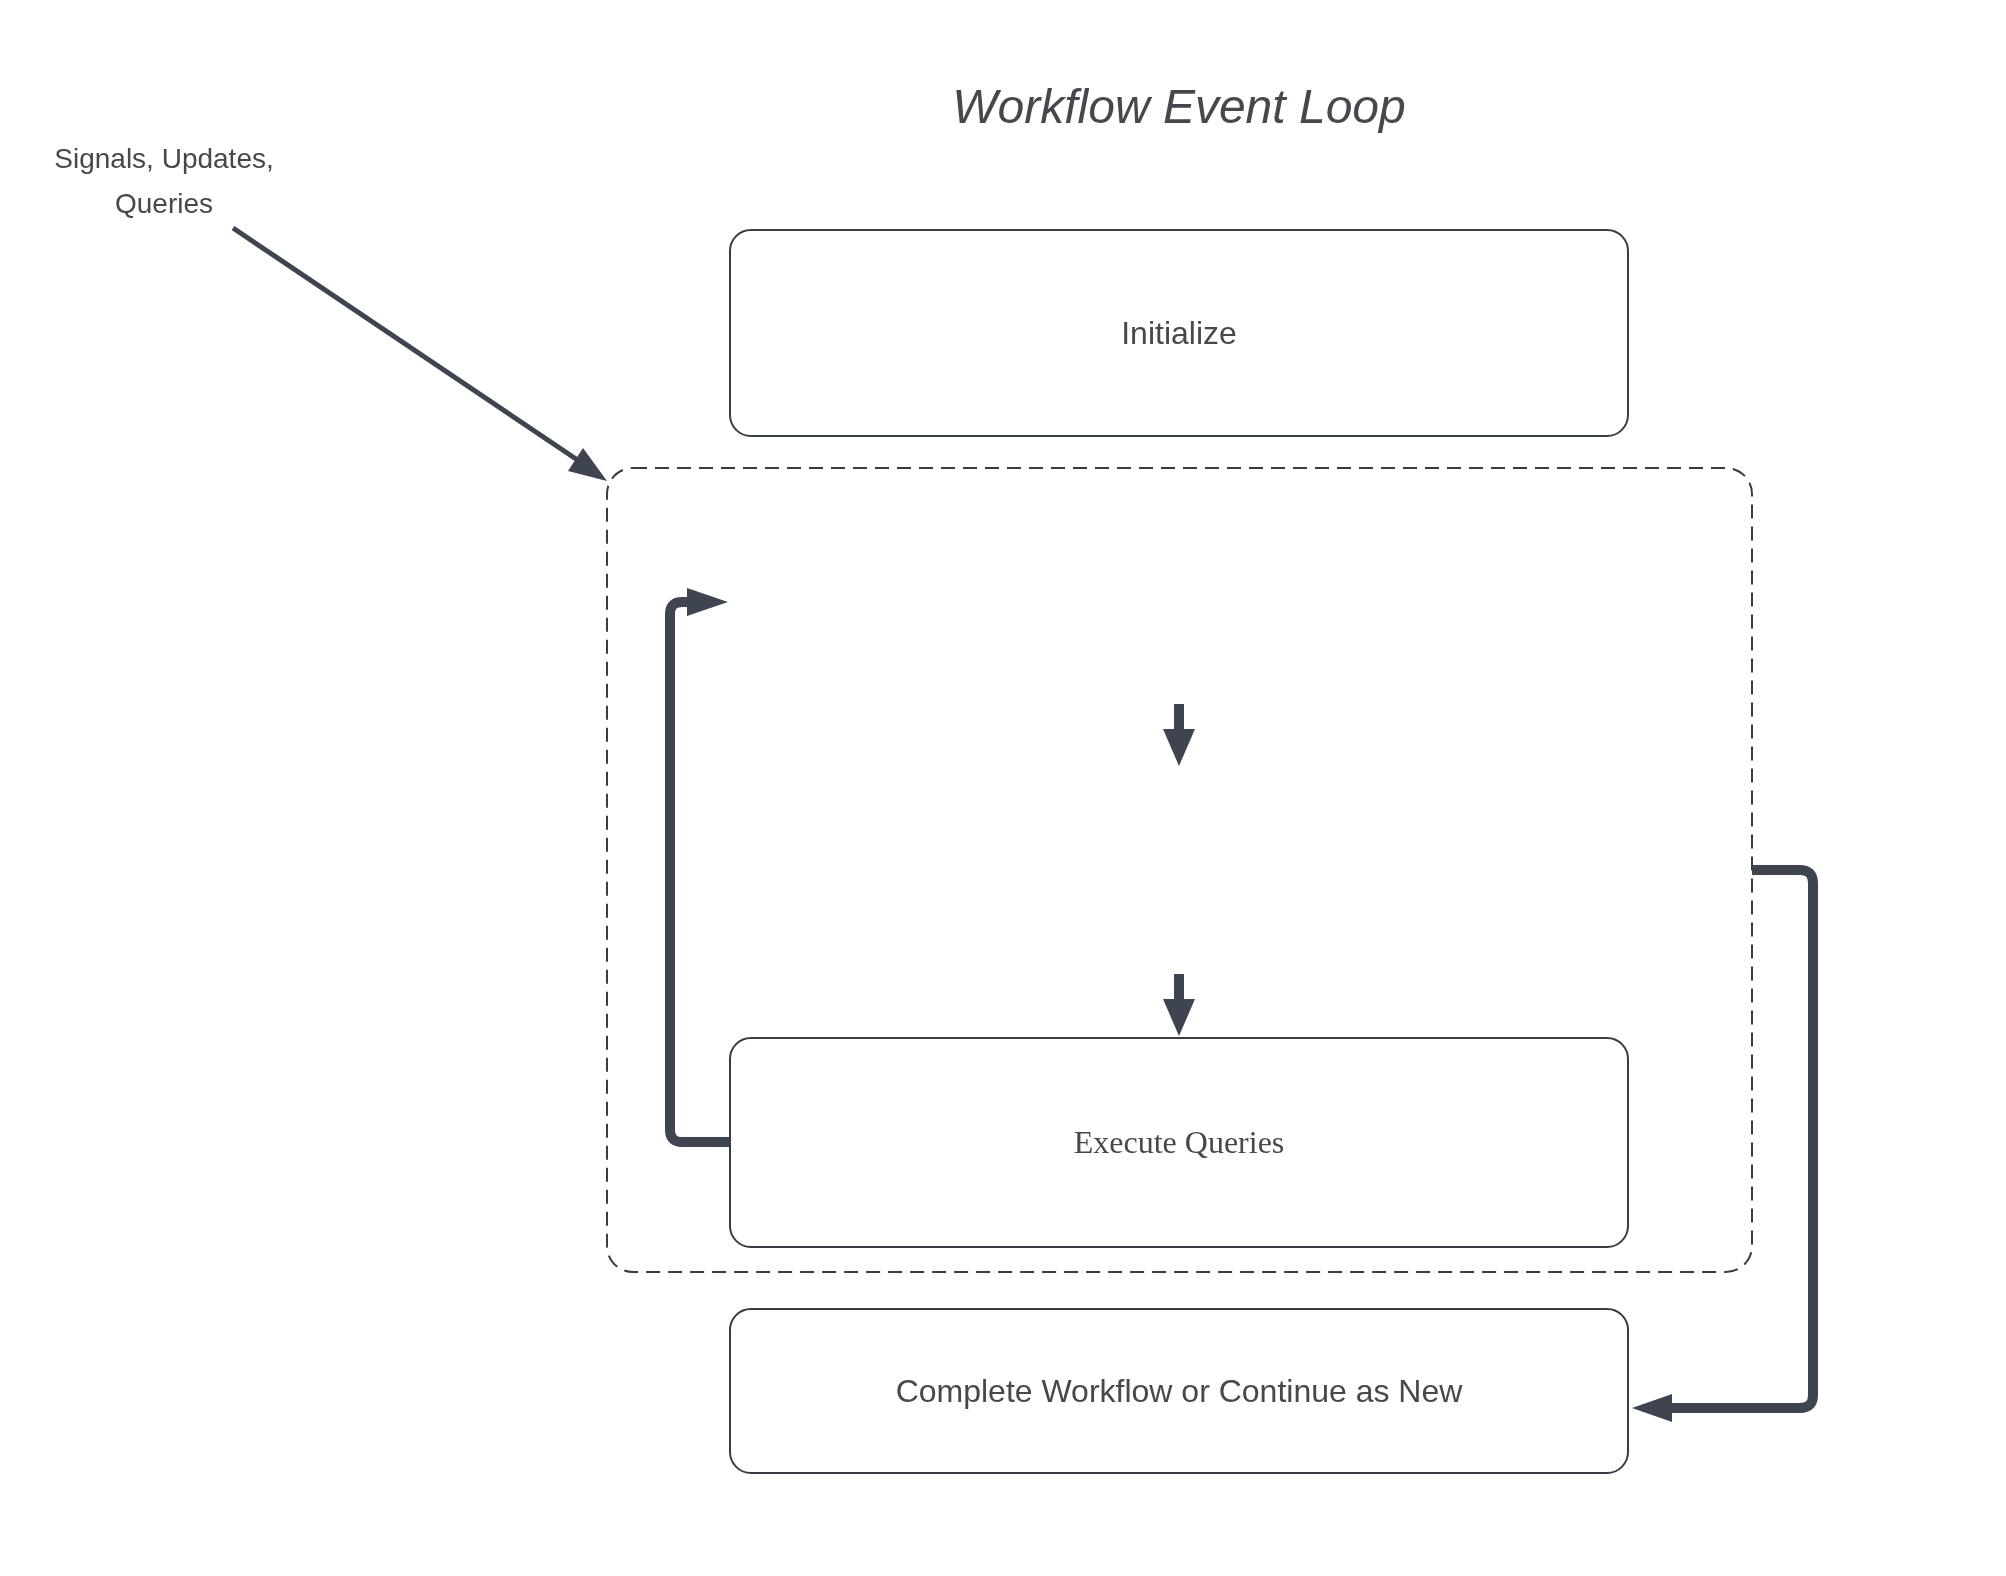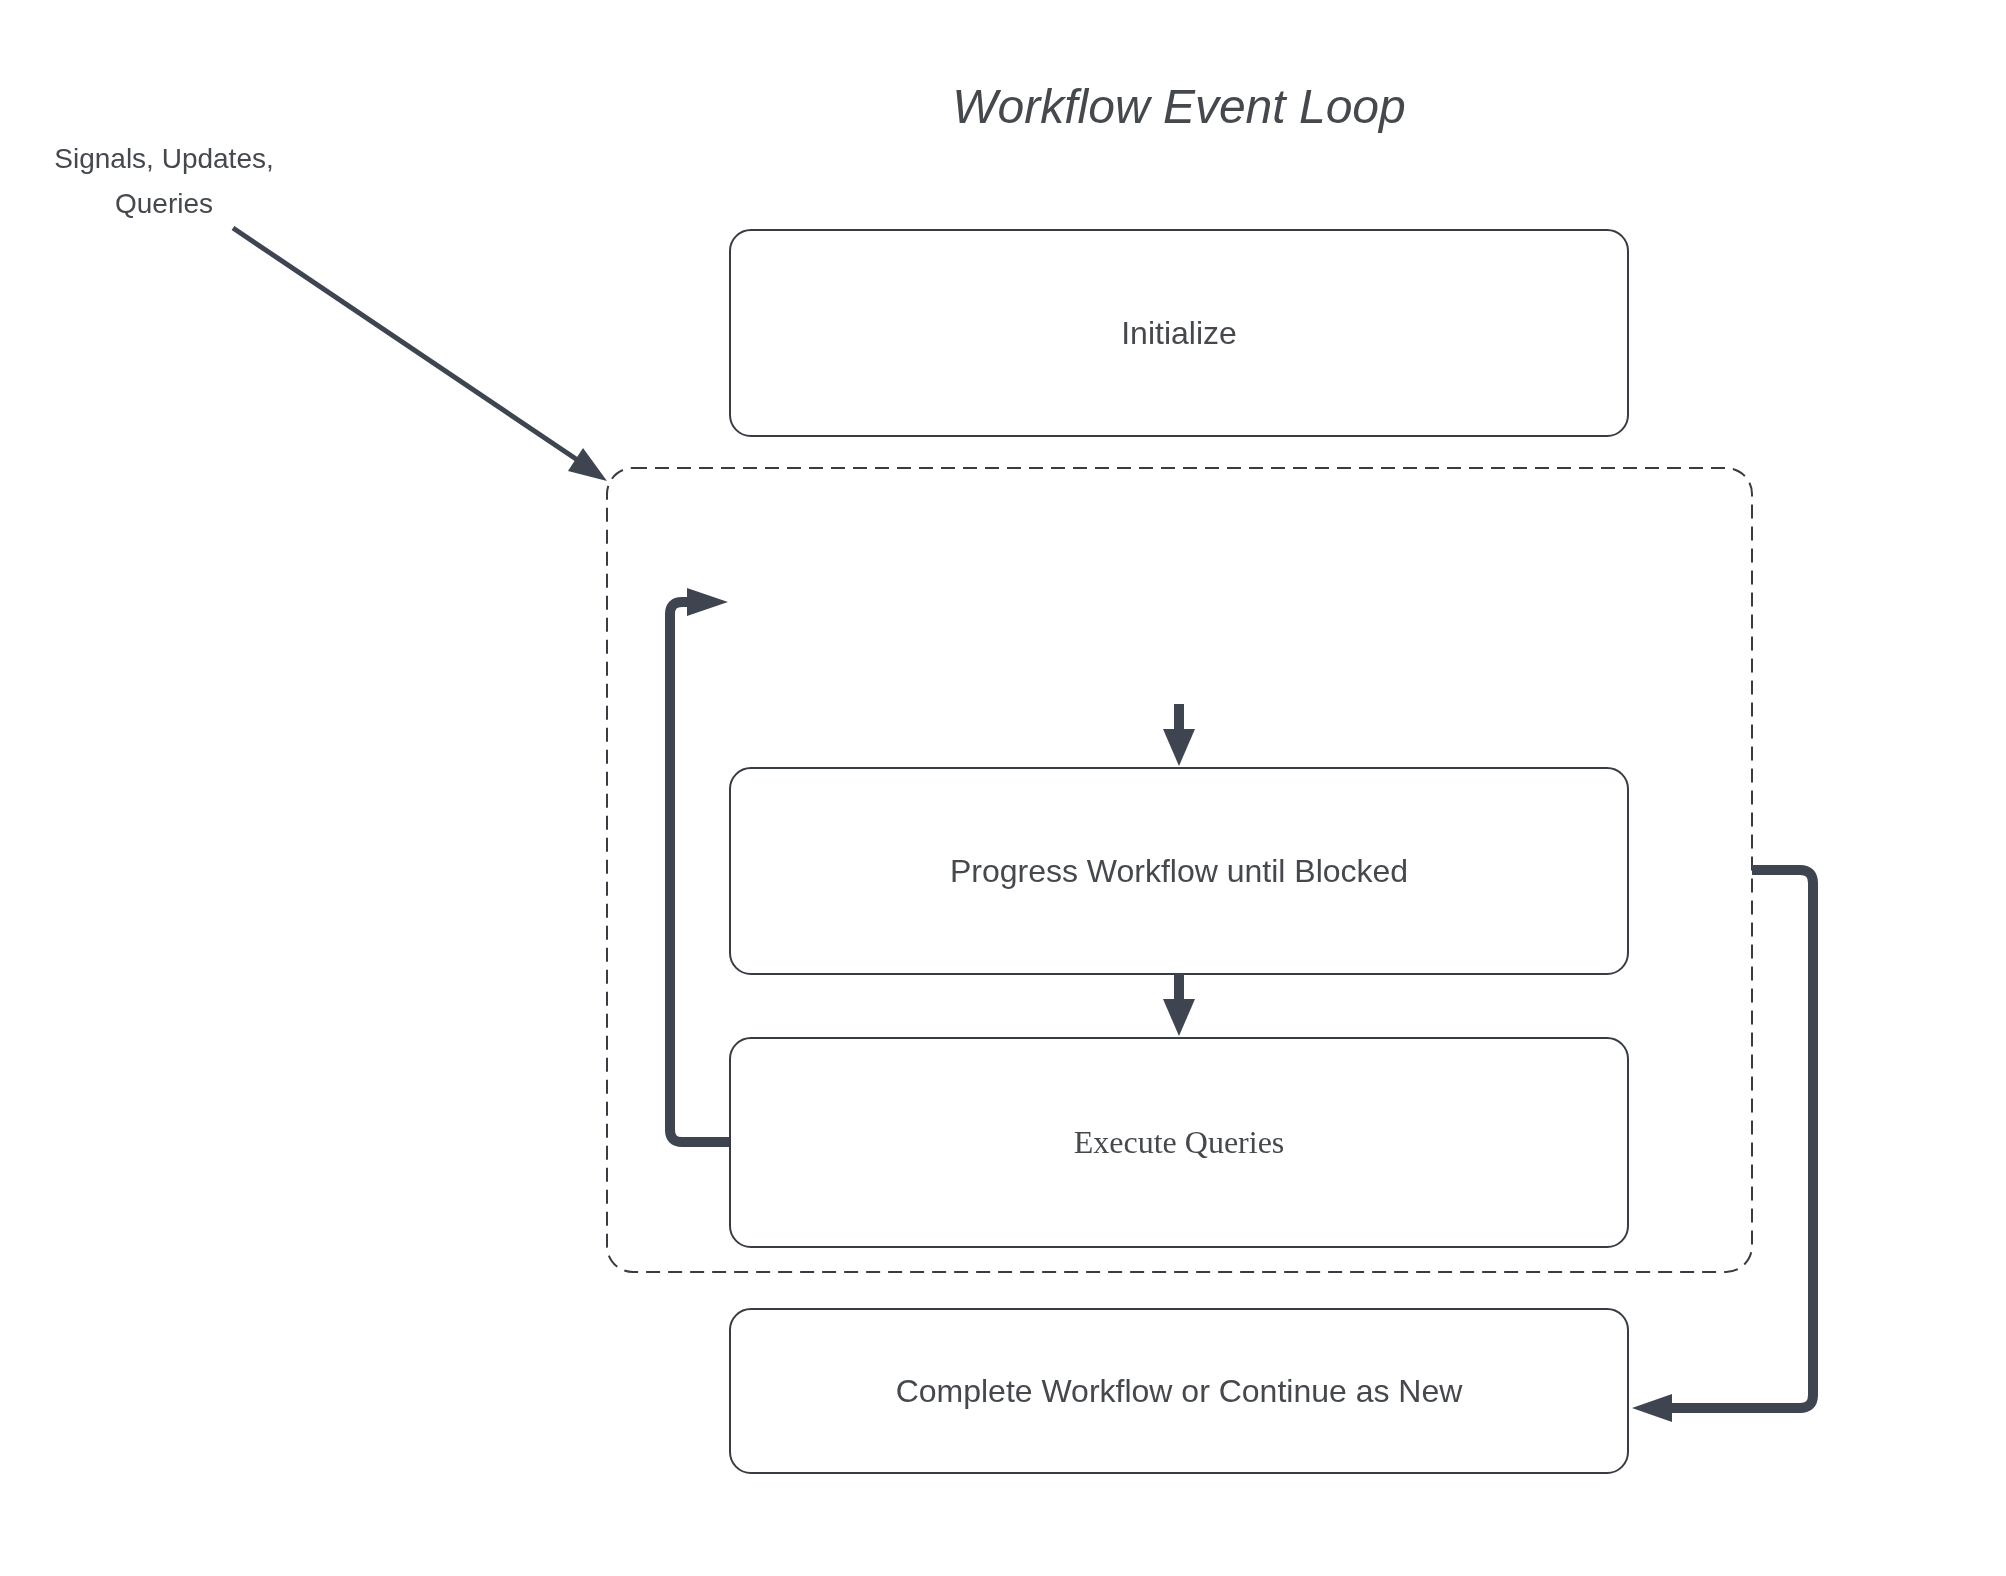--- a/index.html
+++ b/index.html
@@ -98,23 +98,20 @@
   <div class="diagram-title">Workflow Event Loop</div>
 
   <div class="annotation">Signals, Updates,
 Queries</div>
 
   <div class="node node-initialize">
     <span>Initialize</span>
   </div>
 
 
-  <div class="node node-progress-workflow">
-    <span>Progress Workflow until Blocked</span>
-  </div>
 
   <div class="node node-execute-queries">
     <span>Execute Queries</span>
   </div>
 
   <div class="node node-complete">
     <span>Complete Workflow or Continue as New</span>
   </div>
 
   <svg class="connector-layer" viewBox="0 0 2006 1576">

